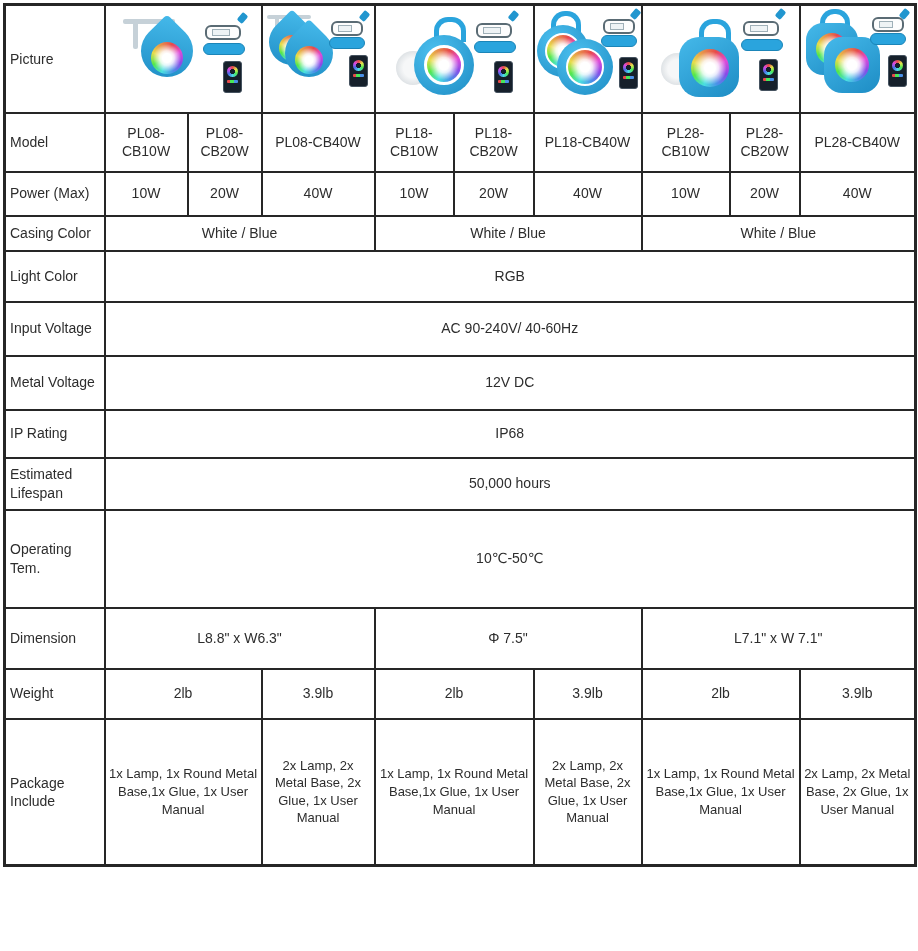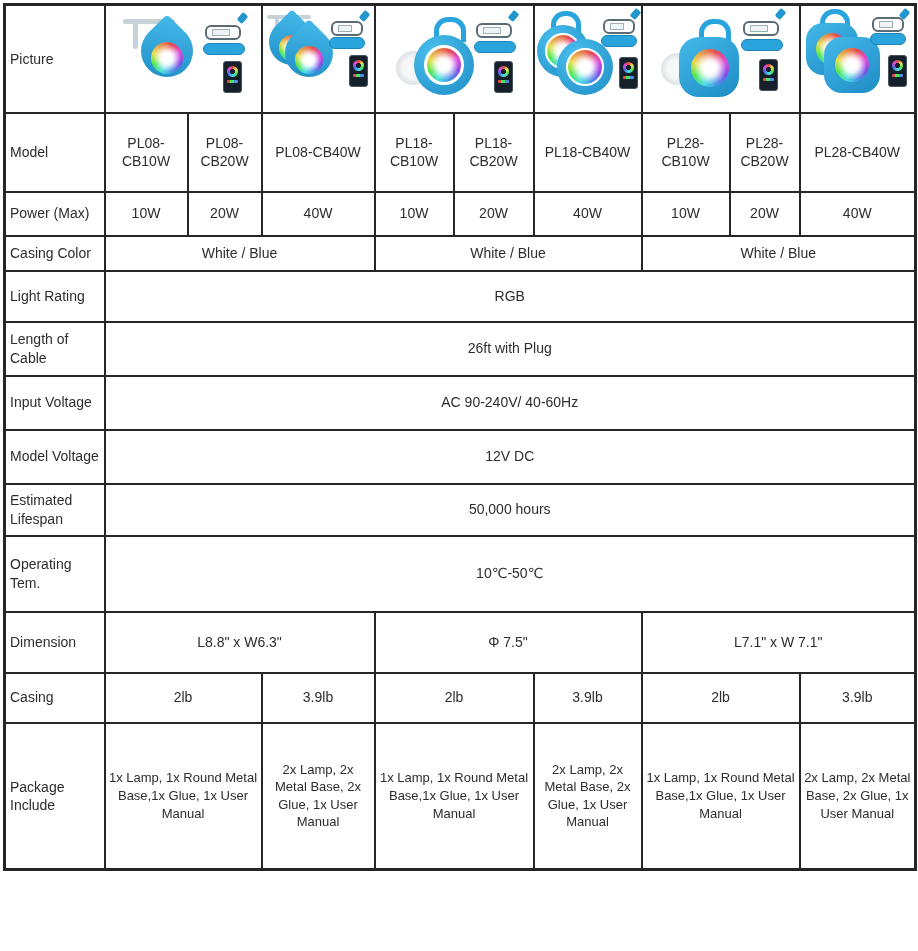--- a/index.html
+++ b/index.html
@@ -211,21 +211,21 @@
         <div class="plughead"></div>
         <div class="cablebar"></div>
         <div class="phone">
                 <div class="wheel"></div>
                 <div class="dots"></div>
               </div>
       </div>
     </td>
   </tr>
 
-  <tr style="height:79px">
+  <tr style="height:59px">
     <td class="label">Model</td>
     <td class="val">PL08-CB10W</td>
     <td class="val">PL08-CB20W</td>
     <td class="val">PL08-CB40W</td>
     <td class="val">PL18-CB10W</td>
     <td class="val">PL18-CB20W</td>
     <td class="val">PL18-CB40W</td>
     <td class="val">PL28-CB10W</td>
     <td class="val">PL28-CB20W</td>
     <td class="val">PL28-CB40W</td>
@@ -245,59 +245,59 @@
   </tr>
 
   <tr style="height:35px">
     <td class="label">Casing Color</td>
     <td class="val" colspan="3">White / Blue</td>
     <td class="val" colspan="3">White / Blue</td>
     <td class="val" colspan="3">White / Blue</td>
   </tr>
 
   <tr style="height:51px">
-    <td class="label">Light Rating</td>
+    <td class="label">Light Color</td>
     <td class="val" colspan="9">RGB</td>
   </tr>
 
-  <tr style="height:54px">
-    <td class="label">Length of Cable</td>
-    <td class="val" colspan="9">26ft with Plug</td>
-  </tr>
 
   <tr style="height:54px">
     <td class="label">Input Voltage</td>
     <td class="val" colspan="9">AC 90-240V/ 40-60Hz</td>
   </tr>
 
   <tr style="height:54px">
-    <td class="label">Model Voltage</td>
+    <td class="label">Metal Voltage</td>
     <td class="val" colspan="9">12V DC</td>
   </tr>
 
+  <tr style="height:48px">
+    <td class="label">IP Rating</td>
+    <td class="val" colspan="9">IP68</td>
+  </tr>
 
   <tr style="height:52px">
     <td class="label">Estimated Lifespan</td>
     <td class="val" colspan="9">50,000 hours</td>
   </tr>
 
-  <tr style="height:76px">
+  <tr style="height:98px">
     <td class="label">Operating Tem.</td>
     <td class="val" colspan="9">10℃-50℃</td>
   </tr>
 
   <tr style="height:61px">
     <td class="label">Dimension</td>
     <td class="val" colspan="3">L8.8" x W6.3"</td>
     <td class="val" colspan="3">Φ 7.5"</td>
     <td class="val" colspan="3">L7.1" x W 7.1"</td>
   </tr>
 
   <tr style="height:50px">
-    <td class="label">Casing</td>
+    <td class="label">Weight</td>
     <td class="val" colspan="2">2lb</td>
     <td class="val">3.9lb</td>
     <td class="val" colspan="2">2lb</td>
     <td class="val">3.9lb</td>
     <td class="val" colspan="2">2lb</td>
     <td class="val">3.9lb</td>
   </tr>
 
   <tr style="height:147px">
     <td class="label">Package Include</td>

